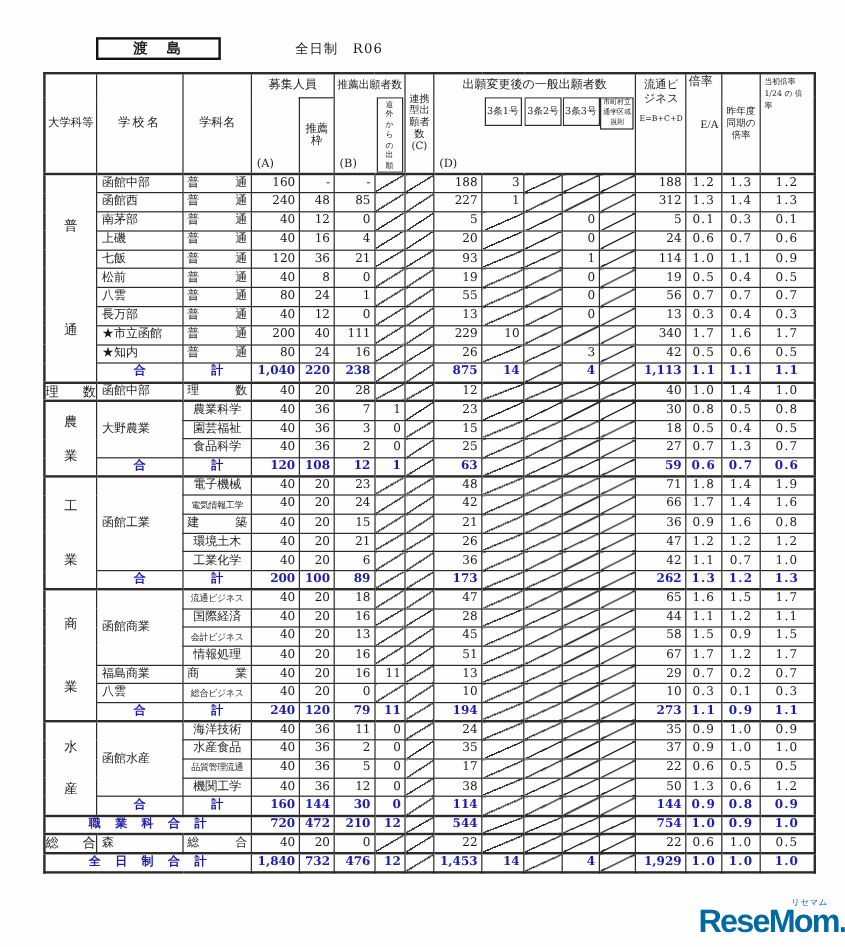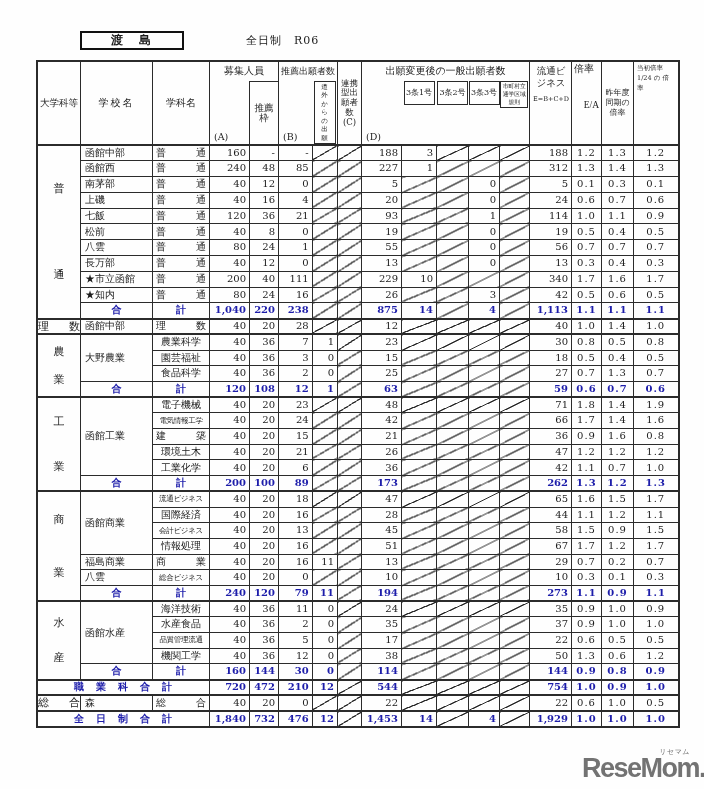--- a/index.html
+++ b/index.html
@@ -54,21 +54,21 @@
   td.sec-cell { text-align:center; font-size:11px; padding:0; }
   td.sec-cell .vert { display:flex; flex-direction:column; justify-content:space-around; align-items:center; }
   td.slash {
     padding:0;
     background-image:linear-gradient(to bottom right, transparent calc(50% - 0.6px), #2b2b2b calc(50% - 0.6px), #2b2b2b calc(50% + 0.6px), transparent calc(50% + 0.6px));
   }
   tr.sec-start td { border-top:2px solid #2b2b2b; }
   tr.em td { color:#1d1daa; font-weight:bold; }
 
   
-  .logo { position:absolute; left:582px; top:744px; width:118px; height:42px; color:#737373; }
+  .logo { position:absolute; left:582px; top:744px; width:118px; height:42px; color:#0369a1; }
   .logo .word { font-family:"Liberation Sans","DejaVu Sans",sans-serif; font-weight:bold; font-size:27px; letter-spacing:-1.5px; position:absolute; left:0; top:9px; }
   .logo .kana { font-family:"Liberation Sans","DejaVu Sans",sans-serif; font-size:7px; position:absolute; right:10px; top:3px; letter-spacing:0.5px; }
 </style>
 </head>
 <body>
 
 <div class="topbar">
   <div class="region-box">
     <span>渡　島</span>
   </div>

